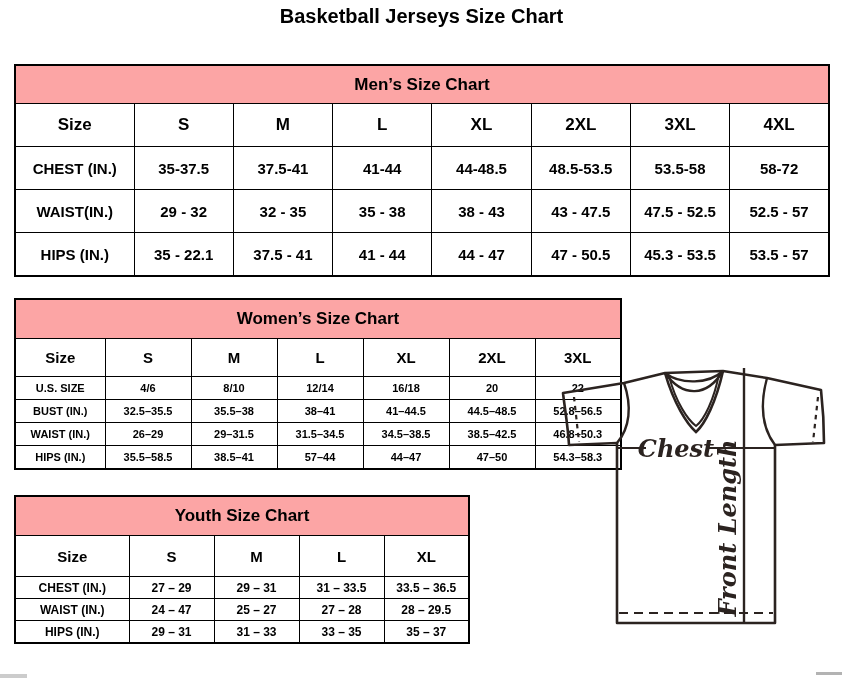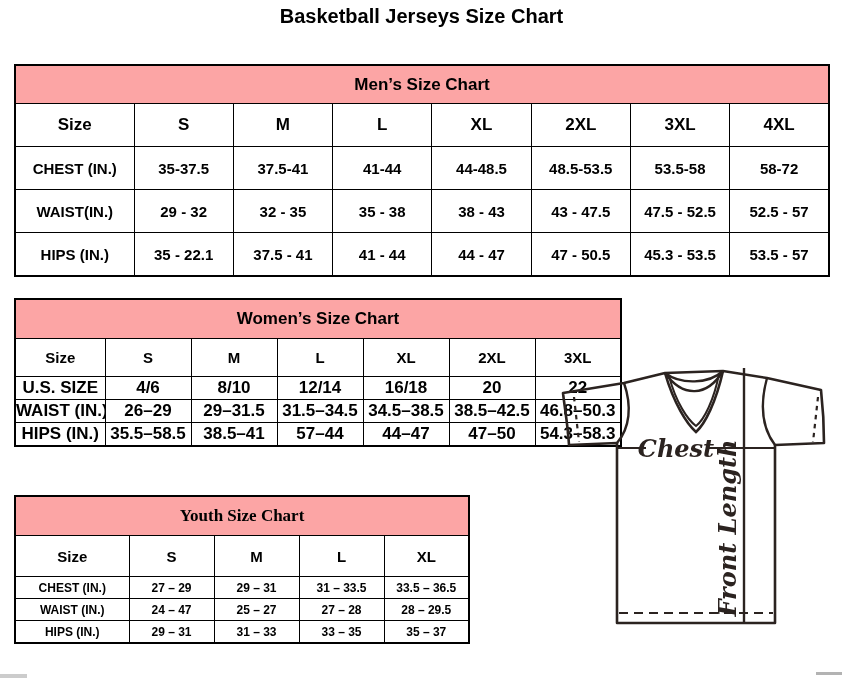--- a/index.html
+++ b/index.html
@@ -22,24 +22,24 @@
   .size-table tr.ttl td { background:#fca5a5; font-size:17px; }
 
   #men   { left:14px; top:64px;  width:816px; }
   #men   tr.ttl  td { height:37px; }
   #men   tr.hdr  td { height:42px; font-size:17px; }
   #men   tr.data td { height:42px; font-size:15px; }
 
   #women { left:14px; top:298px; width:608px; }
   #women tr.ttl  td { height:38px; }
   #women tr.hdr  td { height:37px; font-size:15px; }
-  #women tr.data td { height:22px; font-size:17px; }
+  #women tr.data td { height:22px; font-size:11px; }
 
   #youth { left:14px; top:495px; width:456px; }
-  #youth tr.ttl  td { height:38px;font-family:Liberation Serif, serif; }
+  #youth tr.ttl  td { height:38px; }
   #youth tr.hdr  td { height:40px; font-size:15px; }
   #youth tr.data td { height:21px; font-size:12px; }
 
   #jersey { position:absolute; left:556px; top:356px; }
   .mline { stroke:#2b2320; fill:none; }
   .jtext { font-family:"DejaVu Serif", serif; font-style:italic; font-weight:bold; fill:#2b2320; }
 
   .frag-left  { position:absolute; left:0;     top:674px; width:27px; height:4px; background:#cccccc; }
   .frag-right { position:absolute; left:816px; top:672px; width:26px; height:3px; background:#b3b3b3; }
 </style>
@@ -134,20 +134,29 @@
     <tr class="data">
       <td>U.S. SIZE</td>
       <td>4/6</td>
       <td>8/10</td>
       <td>12/14</td>
       <td>16/18</td>
       <td>20</td>
       <td>22</td>
     </tr>
     <tr class="data">
+      <td>BUST (IN.)</td>
+      <td>32.5–35.5</td>
+      <td>35.5–38</td>
+      <td>38–41</td>
+      <td>41–44.5</td>
+      <td>44.5–48.5</td>
+      <td>52.8–56.5</td>
+    </tr>
+    <tr class="data">
       <td>WAIST (IN.)</td>
       <td>26–29</td>
       <td>29–31.5</td>
       <td>31.5–34.5</td>
       <td>34.5–38.5</td>
       <td>38.5–42.5</td>
       <td>46.8–50.3</td>
     </tr>
     <tr class="data">
       <td>HIPS (IN.)</td>

